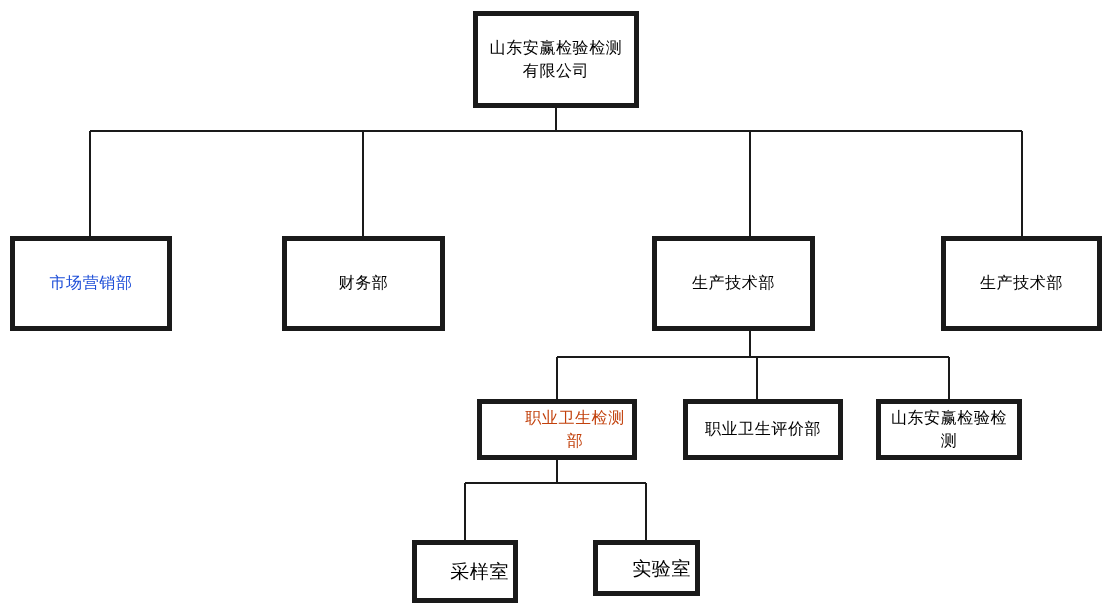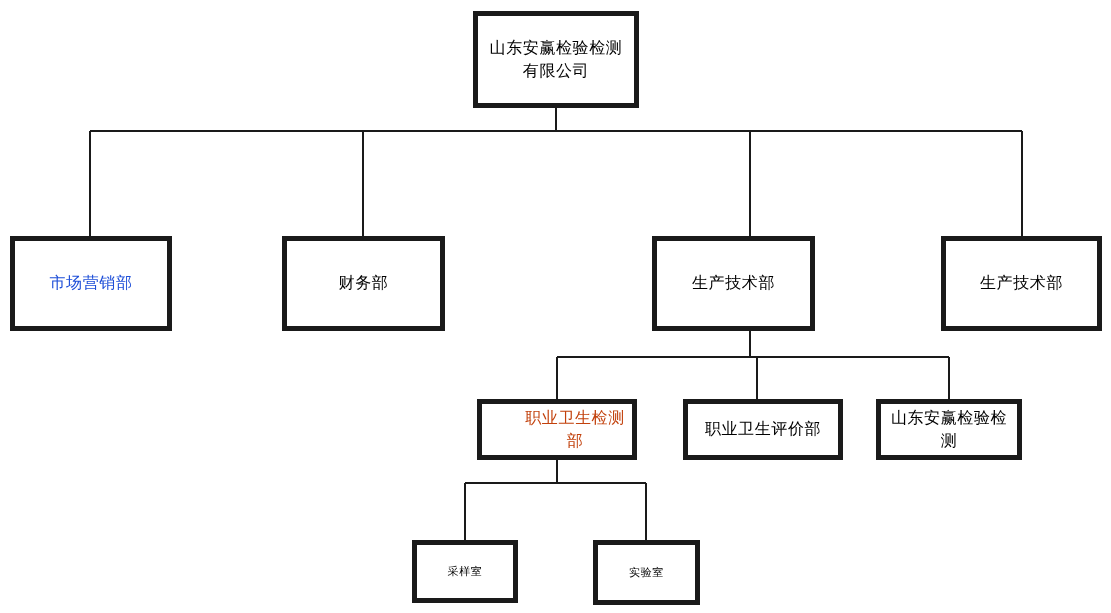--- a/index.html
+++ b/index.html
@@ -40,21 +40,21 @@
     white-space: pre-line;
   }
   .node-label {
     display: block;
     padding: 0 4px;
     white-space: pre-line;
   }
   .lvl-0 { font-size: 16px; }
   .lvl-1 { font-size: 16px; }
   .lvl-2 { font-size: 16px; }
-  .lvl-3 { font-size: 11px; }
+  .lvl-3 { font-size: 19px; justify-content: flex-end; }
 </style>
 </head>
 <body>
 
 <div id="chart-root">
 
   <svg id="org-svg" viewBox="0 0 1111 613" preserveAspectRatio="none" aria-hidden="true">
     <g id="connector-group" stroke="#1a1a1a" stroke-width="2" fill="none" shape-rendering="crispEdges">
         <line x1="556" y1="108" x2="556" y2="131"></line>
         <line x1="90" y1="131" x2="1022" y2="131"></line>
@@ -78,16 +78,16 @@
       <div class="node-box lvl-0" style="left: 473px; top: 11px; width: 166px; height: 97px; border-color: rgb(26, 26, 26); color: rgb(0, 0, 0);"><span class="node-label">山东安赢检验检测
 有限公司</span></div>
       <div class="node-box lvl-1" style="left: 10px; top: 236px; width: 162px; height: 95px; border-color: rgb(26, 26, 26); color: #1d4ed8; justify-content: center;"><span class="node-label">市场营销部</span></div>
       <div class="node-box lvl-1" style="left: 282px; top: 236px; width: 163px; height: 95px; border-color: rgb(26, 26, 26); color: rgb(0, 0, 0); font-family: Liberation Serif, serif;"><span class="node-label">财务部</span></div>
       <div class="node-box lvl-1" style="left: 652px; top: 236px; width: 163px; height: 95px; border-color: rgb(26, 26, 26); color: rgb(0, 0, 0);"><span class="node-label">生产技术部</span></div>
       <div class="node-box lvl-1" style="left: 941px; top: 236px; width: 161px; height: 95px; border-color: rgb(26, 26, 26); color: rgb(0, 0, 0);"><span class="node-label">生产技术部</span></div>
       <div class="node-box lvl-2" style="left: 477px; top: 399px; width: 160px; height: 61px; border-color: rgb(26, 26, 26); color: #c2410c; padding-left: 36px;"><span class="node-label">职业卫生检测部</span></div>
       <div class="node-box lvl-2" style="left: 683px; top: 399px; width: 160px; height: 61px; border-color: rgb(26, 26, 26); color: rgb(0, 0, 0);"><span class="node-label">职业卫生评价部</span></div>
       <div class="node-box lvl-2" style="left: 876px; top: 399px; width: 146px; height: 61px; border-color: rgb(26, 26, 26); color: rgb(0, 0, 0);"><span class="node-label">山东安赢检验检测</span></div>
       <div class="node-box lvl-3" style="left: 412px; top: 540px; width: 106px; height: 63px; border-color: rgb(26, 26, 26); color: rgb(0, 0, 0);"><span class="node-label">采样室</span></div>
-      <div class="node-box lvl-3" style="left: 593px; top: 540px; width: 107px; height: 65px; border-color: rgb(26, 26, 26); color: rgb(0, 0, 0);"><span class="node-label">实验室</span></div>
+      <div class="node-box lvl-3" style="left: 593px; top: 540px; width: 107px; height: 56px; border-color: rgb(26, 26, 26); color: rgb(0, 0, 0);"><span class="node-label">实验室</span></div>
     </div>
 
 </div>
 
 </body></html>

